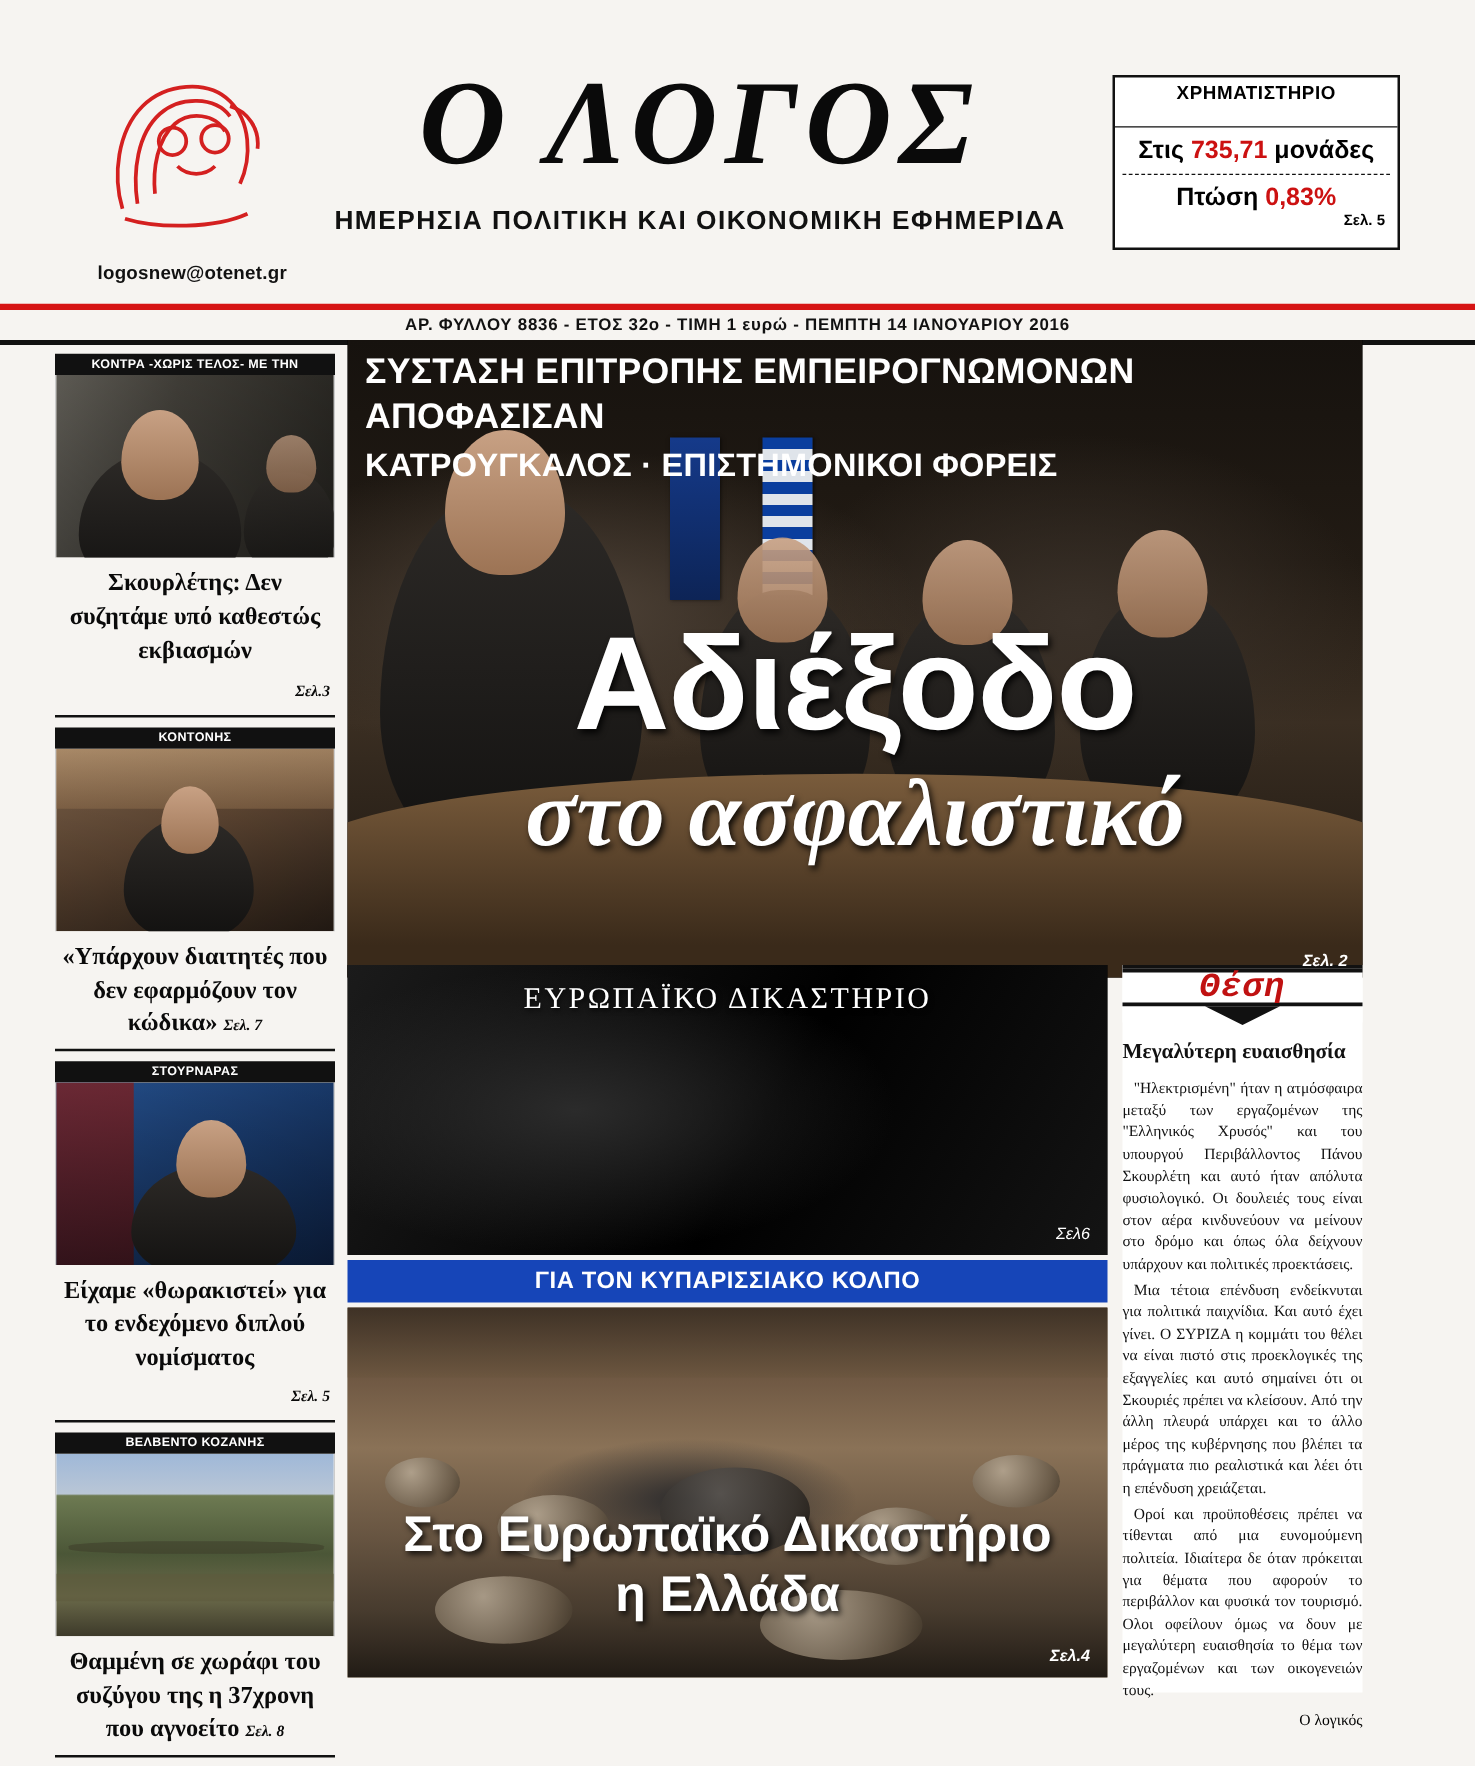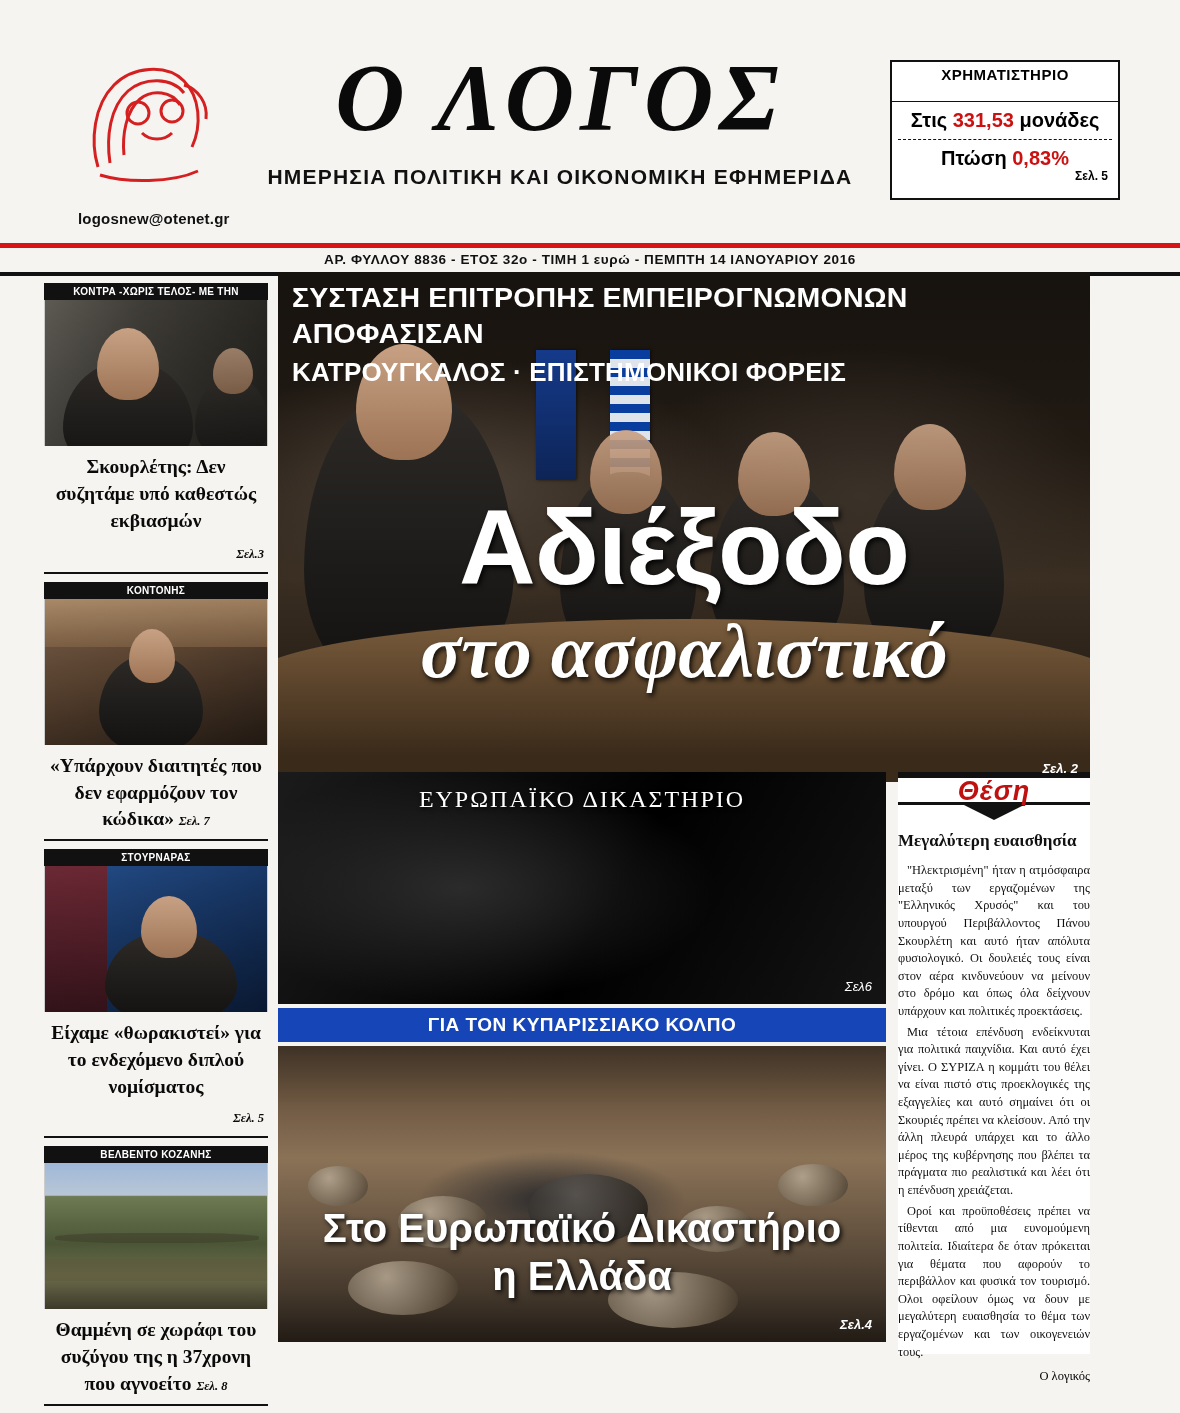--- a/index.html
+++ b/index.html
@@ -215,21 +215,21 @@
     position:relative; width:192px; height:46px;
     border-top:3px solid #111; border-bottom:0;
     background:#fff;
   }
   .op-logo .band {
     position:absolute; left:0; top:0; width:192px; height:30px;
     border-top:3px solid #111; border-bottom:3px solid #111;
   }
   .op-logo .word {
     position:absolute; left:0; top:1px; width:192px; text-align:center;
-    font-family:Liberation Sans, sans-serif; font-style:italic; font-weight:bold;
+    font-family:Liberation Mono, monospace; font-style:italic; font-weight:bold;
     font-size:27px; color:#c01111;
     letter-spacing:1px;
   }
   .op-logo .tri {
     position:absolute; left:66px; top:30px;
     width:0; height:0;
     border-left:30px solid transparent;
     border-right:30px solid transparent;
     border-top:15px solid #111;
   }
@@ -344,21 +344,21 @@
 
     <div class="title-block">
       <div class="paper-title">Ο ΛΟΓΟΣ</div>
       <div class="paper-sub">ΗΜΕΡΗΣΙΑ ΠΟΛΙΤΙΚΗ ΚΑΙ ΟΙΚΟΝΟΜΙΚΗ ΕΦΗΜΕΡΙΔΑ</div>
     </div>
 
     <div class="stockbox">
       <div class="stock-head">ΧΡΗΜΑΤΙΣΤΗΡΙΟ</div>
       <div class="stock-row">
         <span>Στις</span>
-        <span class="stock-red">331,53</span>
+        <span class="stock-red">735,71</span>
         <span>μονάδες</span>
       </div>
       <div class="stock-sep"></div>
       <div class="stock-row">
         <span>Πτώση</span>
         <span class="stock-red">0,83%</span>
       </div>
       <div class="stock-page">Σελ. 5</div>
     </div>
   </div>

